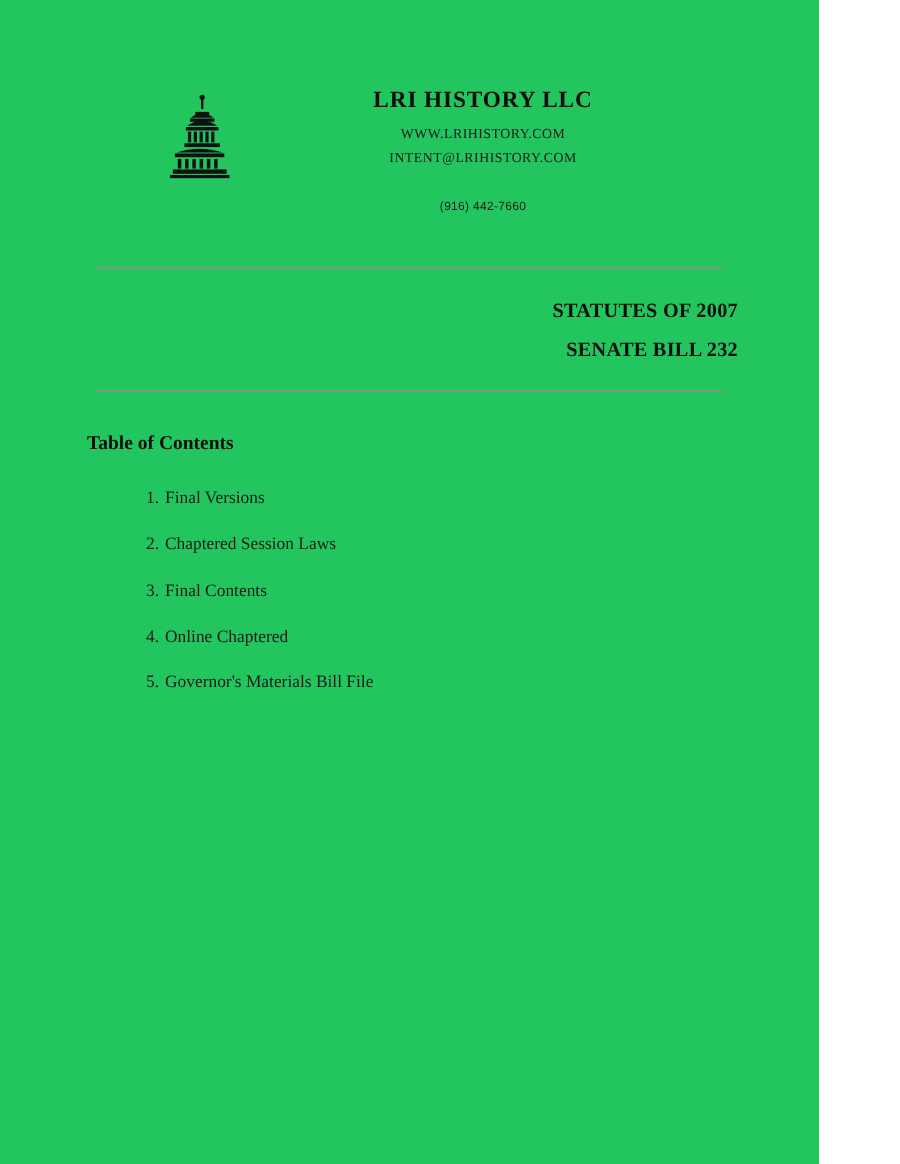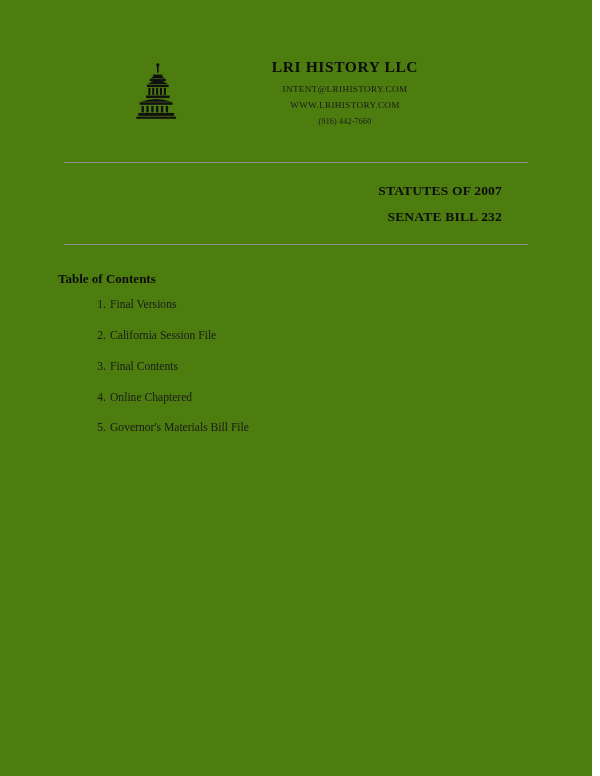--- a/index.html
+++ b/index.html
@@ -9,26 +9,26 @@
   }
   body {
     width: 600px;
     height: 776px;
     font-family: "Liberation Serif", serif;
     color: #1a1a1a;
     position: relative;
     overflow: hidden;
   }
   .page {
-    width: 592px;
+    width: 546px;
     height: 776px;
     box-sizing: border-box;
     padding: 0;
     position: relative;
-    background: #4d7c0f;
+    background: #22c55e;
   }
 
   
   .letterhead {
     display: flex;
     flex-direction: row;
     align-items: flex-start;
     padding: 58px 0 0 0;
     justify-content: center;
   }
@@ -60,41 +60,41 @@
   }
   .firm-line {
     font-family: "Liberation Serif", serif;
     font-size: 9.2px;
     letter-spacing: 0.35px;
     color: #1a1a1a;
     margin: 0 0 4px 0;
     line-height: 1.25;
   }
   .firm-phone {
-    font-family: Liberation Serif, serif;
+    font-family: Liberation Sans, sans-serif;
     font-size: 8px;
     letter-spacing: 0.2px;
     color: #1a1a1a;
-    margin: 6px 0 0 0;
+    margin: 22px 0 0 0;
   }
 
   
   .rule {
     border: none;
     border-top: 1px solid #8e8e8e;
     margin: 0 64px;
     height: 0;
   }
   .rule-top { margin-top: 36px; }
   .rule-bottom { margin-top: 18px; }
 
   
   .statute-block {
     text-align: right;
-    padding: 20px 90px 0 0;
+    padding: 20px 54px 0 0;
   }
   .statute-line {
     font-family: "Liberation Serif", serif;
     font-weight: 700;
     font-size: 13.5px;
     letter-spacing: 0.2px;
     color: #0d0d0d;
     margin: 0 0 9px 0;
     line-height: 1.25;
   }
@@ -102,21 +102,21 @@
 
   
   .toc {
     padding: 26px 0 0 58px;
   }
   .toc-title {
     font-family: "Liberation Serif", serif;
     font-weight: 700;
     font-size: 13px;
     color: #0d0d0d;
-    margin: 0 0 11px 0;
+    margin: 0 0 22px 0;
   }
   ol.toc-list {
     margin: 0;
     padding: 0 0 0 52px;
     list-style: none;
   }
   ol.toc-list li {
     font-family: "Liberation Serif", serif;
     font-size: 11.6px;
     color: #1a1a1a;
@@ -164,22 +164,22 @@
           <rect x="30" y="45.4" width="2.4" height="6.6"></rect>
           <rect x="35" y="45.4" width="2.4" height="6.6"></rect>
           <rect x="40" y="45.4" width="2.4" height="6.6"></rect>
           <rect x="11.6" y="52.6" width="37" height="3"></rect>
           <rect x="9.6" y="56.4" width="41" height="2.2"></rect>
         </g>
       </svg>
     </div>
     <div class="firm-block">
       <div class="firm-name">LRI HISTORY LLC</div>
+      <div class="firm-line">WWW.LRIHISTORY.COM</div>
       <div class="firm-line">INTENT@LRIHISTORY.COM</div>
-      <div class="firm-line">WWW.LRIHISTORY.COM</div>
       <div class="firm-phone">(916) 442-7660</div>
     </div>
   </div>
 
   <hr class="rule rule-top">
 
   <div class="statute-block">
     <div class="statute-line">STATUTES OF 2007</div>
     <div class="statute-line last">SENATE BILL 232</div>
   </div>
@@ -188,21 +188,21 @@
 
   <div class="toc">
     <div class="toc-title">Table of Contents</div>
     <ol class="toc-list">
       <li>
         <span class="toc-num">1.</span>
         <span>Final Versions</span>
       </li>
       <li>
         <span class="toc-num">2.</span>
-        <span>California Session File</span>
+        <span>Chaptered Session Laws</span>
       </li>
       <li>
         <span class="toc-num">3.</span>
         <span>Final Contents</span>
       </li>
       <li>
         <span class="toc-num">4.</span>
         <span>Online Chaptered</span>
       </li>
       <li>

